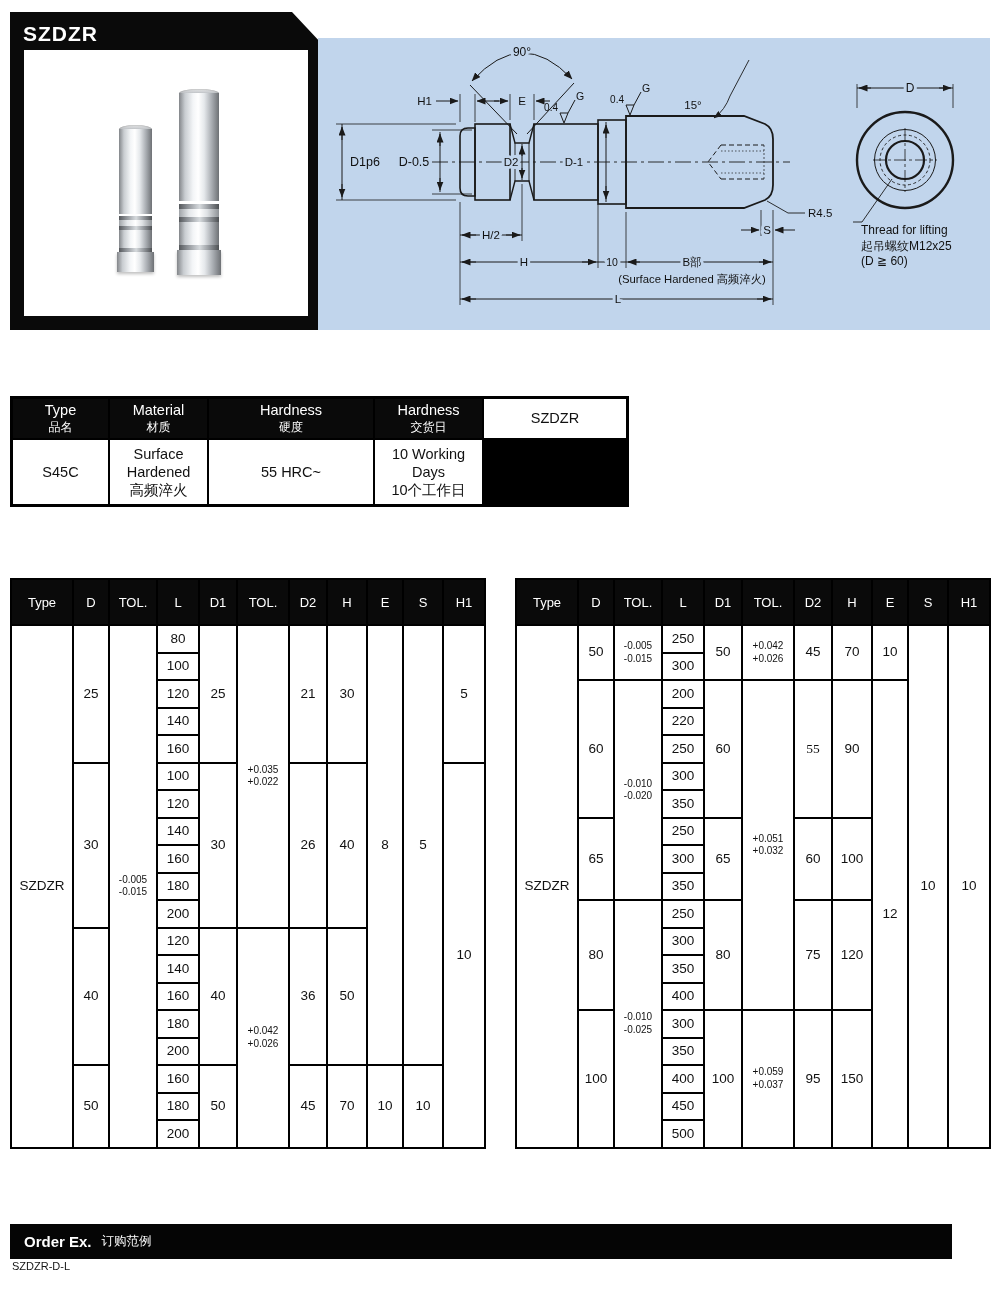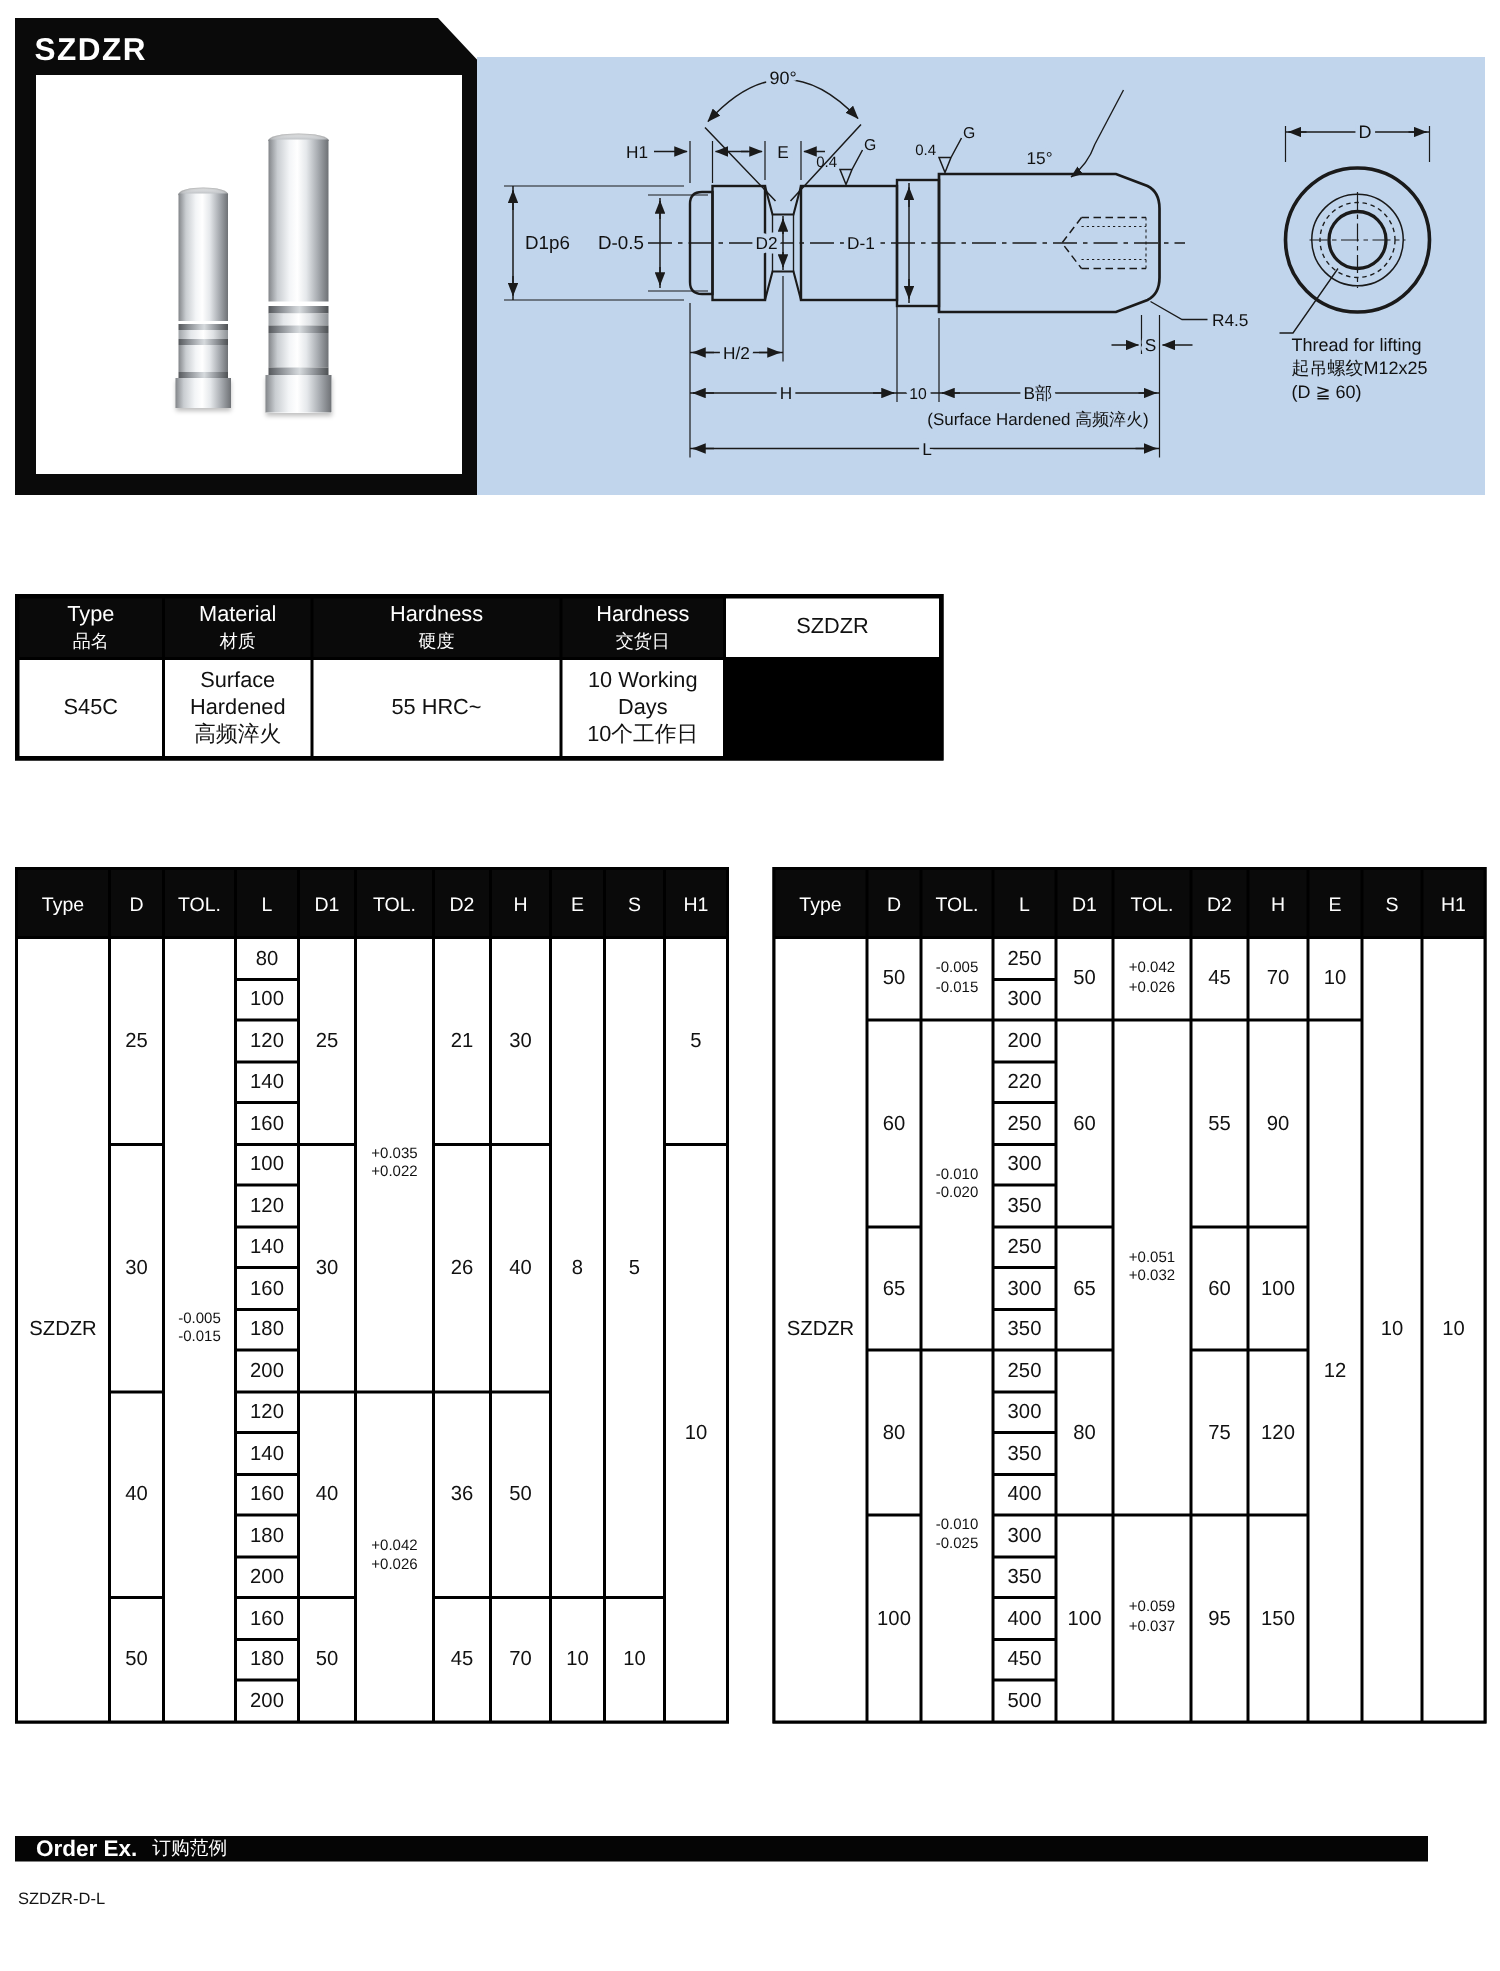--- a/index.html
+++ b/index.html
@@ -50,21 +50,21 @@
               grid-template-columns:60px 34px 46px 40px 36px 50px 36px 38px 34px 38px 40px;
               grid-template-rows:44px repeat(19,25.5px);}
   .spec-table>div{background:#fff;display:flex;align-items:center;justify-content:center;}
   .spec-table .sh{background:#0a0a0a;color:#fff;font-size:13px;}
   .spec-table .sc{font-size:13.5px;white-space:pre-line;text-align:center;line-height:1.2;}
   .spec-table .sm{font-size:10px;line-height:1.25;}
   #spec-left{left:10px;}
   #spec-right{left:515px;}
 
   
-  .order-bar{position:absolute;left:10px;top:1224px;width:942px;height:17px;background:#050505;
+  .order-bar{position:absolute;left:10px;top:1224px;width:942px;height:35px;background:#050505;
              display:flex;align-items:center;color:#fff;}
   .order-bar .en{font-size:15px;font-weight:bold;margin-left:14px;}
   .order-bar .zh{font-size:12.5px;margin-left:10px;}
   .order-code{position:absolute;left:12px;top:1260px;font-size:11px;color:#141414;}
 </style>
 </head>
 <body>
 
 <div class="page">
 
@@ -358,21 +358,21 @@
       <div class="sc" style="grid-area: 9 / 5 / span 3;">65</div>
       <div class="sc" style="grid-area: 12 / 5 / span 4;">80</div>
       <div class="sc" style="grid-area: 16 / 5 / span 5;">100</div>
       <div class="sc sm" style="grid-area: 2 / 6 / span 2;">+0.042
 +0.026</div>
       <div class="sc sm" style="grid-area: 4 / 6 / span 12;">+0.051
 +0.032</div>
       <div class="sc sm" style="grid-area: 16 / 6 / span 5; text-align: right;">+0.059
 +0.037</div>
       <div class="sc" style="grid-area: 2 / 7 / span 2;">45</div>
-      <div class="sc" style="grid-area: 4 / 7 / span 5;">55</div>
+      <div class="sc" style="grid-area: 4 / 7 / span 5; font-family: Liberation Serif, serif;">55</div>
       <div class="sc" style="grid-area: 9 / 7 / span 3;">60</div>
       <div class="sc" style="grid-area: 12 / 7 / span 4;">75</div>
       <div class="sc" style="grid-area: 16 / 7 / span 5;">95</div>
       <div class="sc" style="grid-area: 2 / 8 / span 2;">70</div>
       <div class="sc" style="grid-area: 4 / 8 / span 5;">90</div>
       <div class="sc" style="grid-area: 9 / 8 / span 3;">100</div>
       <div class="sc" style="grid-area: 12 / 8 / span 4;">120</div>
       <div class="sc" style="grid-area: 16 / 8 / span 5;">150</div>
       <div class="sc" style="grid-area: 2 / 9 / span 2;">10</div>
       <div class="sc" style="grid-area: 4 / 9 / span 17;">12</div>

